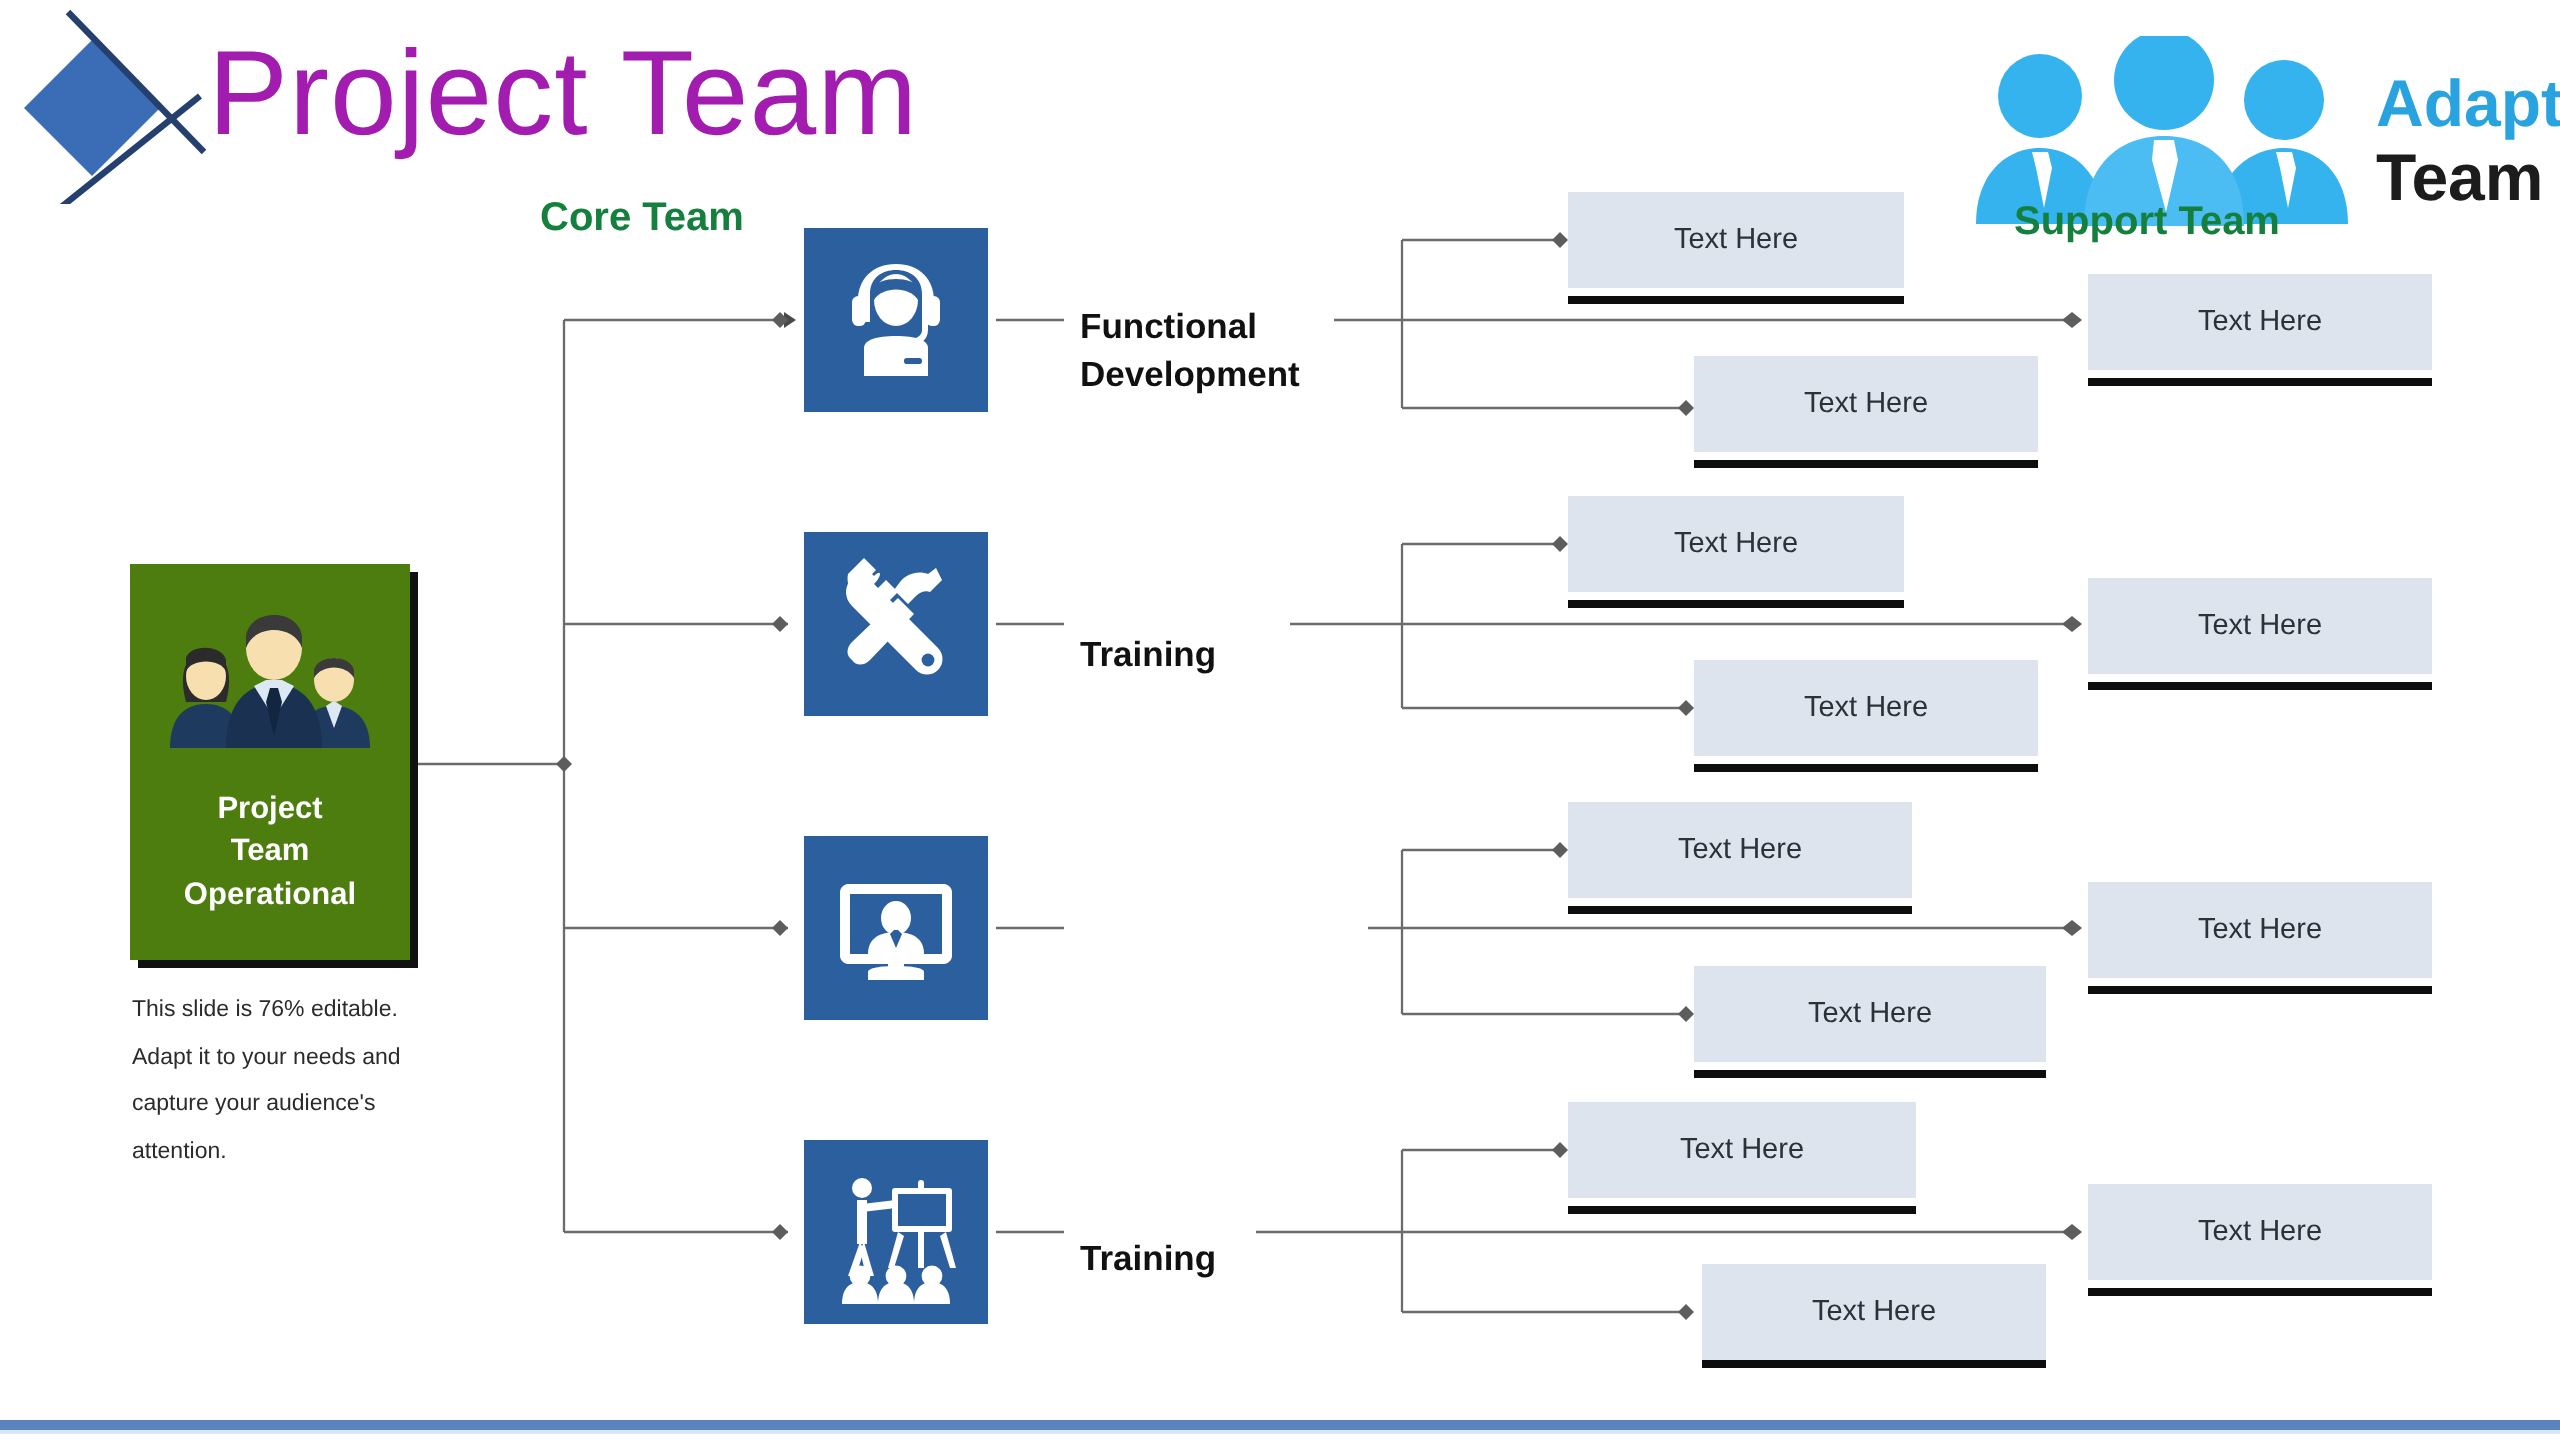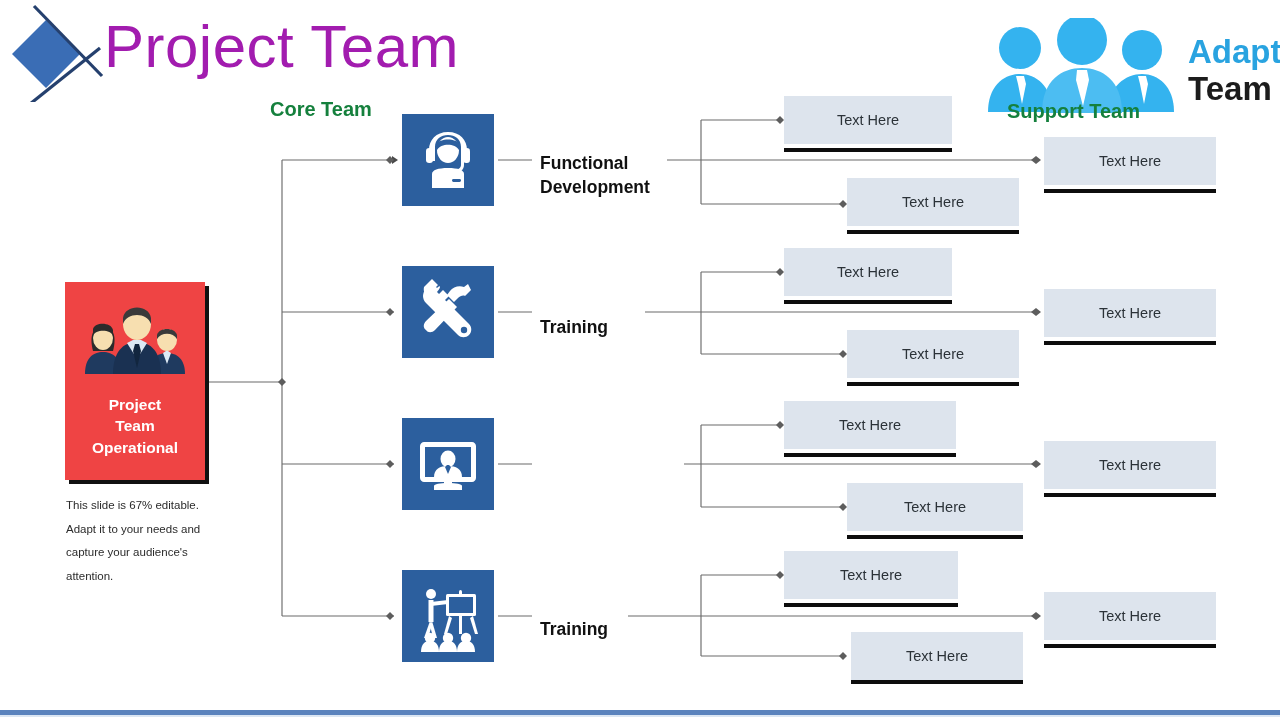--- a/index.html
+++ b/index.html
@@ -33,21 +33,21 @@
   
   .section-heading{
     font-size:20px;font-weight:bold;color:#15803d;white-space:nowrap;
   }
   #heading-core{left:270px;top:98px;}
   #heading-support{left:966px;top:100px;margin-left:41px;}
 
   
   #root-card{
     left:65px;top:282px;width:140px;height:198px;
-    background:#ef4444;box-shadow:4px 4px 0 0 #111111;
+    background:#4d7c0f;box-shadow:4px 4px 0 0 #111111;
   }
   #root-card-icon{position:absolute;left:14px;top:14px;width:112px;height:78px;}
   #root-card-label{
     position:absolute;left:0;top:112px;width:140px;
     text-align:center;color:#ffffff;font-size:15.5px;font-weight:bold;
     line-height:1.38;
   }
   #root-desc{
     left:66px;top:494px;width:150px;
     font-size:11.5px;color:#2b2b2b;line-height:2.05;
@@ -207,21 +207,21 @@
         <ellipse cx="58" cy="28" rx="14" ry="16" fill="#f7dfb0"></ellipse>
         <path d="M44 22 C46 8 70 8 72 22 L72 28 C68 16 48 16 44 28 Z" fill="#3a3a3a"></path>
       </svg>
     </div>
     <div id="root-card-label">
       <div>Project</div>
       <div>Team</div>
       <div>Operational</div>
     </div>
   </div>
-  <div class="abs" id="root-desc">This slide is 67% editable. Adapt it to your needs and capture your audience's attention.</div>
+  <div class="abs" id="root-desc">This slide is 76% editable. Adapt it to your needs and capture your audience's attention.</div>
 
   <div class="abs core-tile" style="left:402px;top:114px;">
     <svg width="92" height="92" viewBox="0 0 92 92">
       <rect width="92" height="92" fill="#2c5f9e"></rect>
       <g fill="#ffffff">
         <path d="M46 18 C34 18 27 26 27 36 L27 44 C27 46 29 47 31 47 L33 47 L33 33 C33 25 39 21 46 21 C53 21 59 25 59 33 L59 47 L61 47 C63 47 65 46 65 44 L65 36 C65 26 58 18 46 18 Z"></path>
         <rect x="24" y="34" width="7" height="15" rx="3.2"></rect>
         <rect x="61" y="34" width="7" height="15" rx="3.2"></rect>
         <path d="M59 47 L59 51 C59 54 56 56 50 56 L48 56 L48 59 L51 59 C58 59 62 56 62 51 L62 47 Z"></path>
         <rect x="41" y="55" width="8" height="4" rx="2"></rect>

